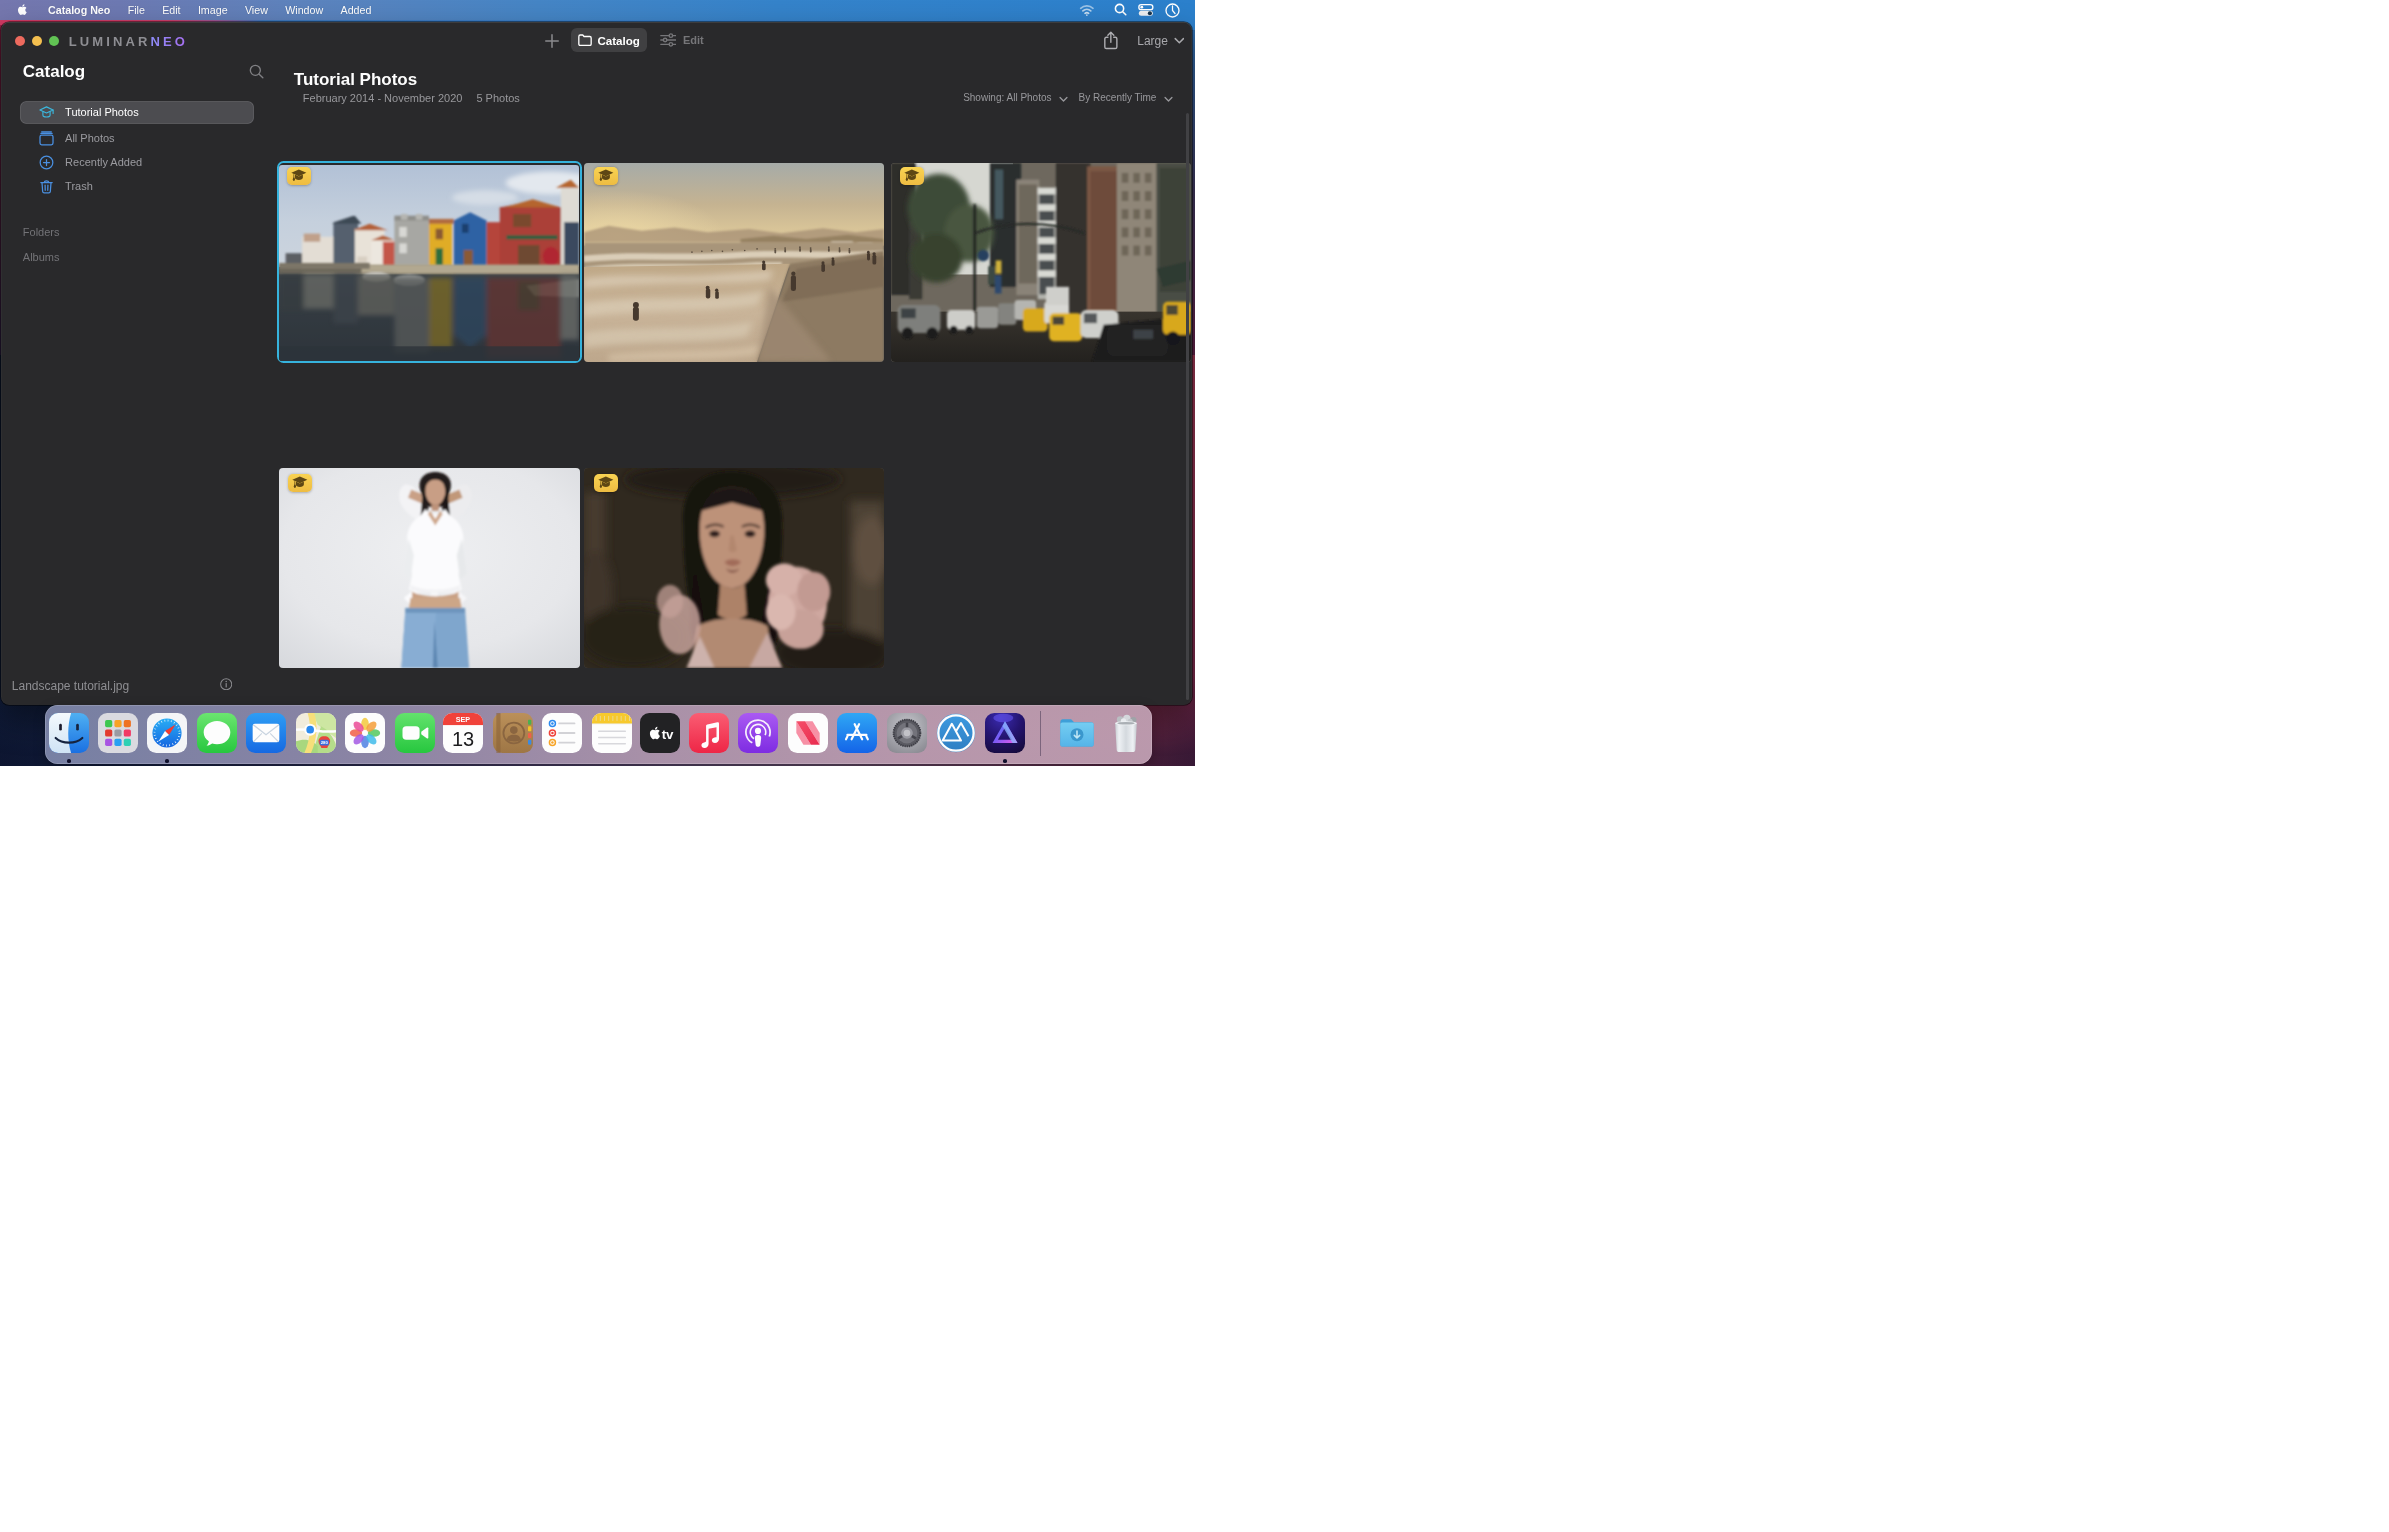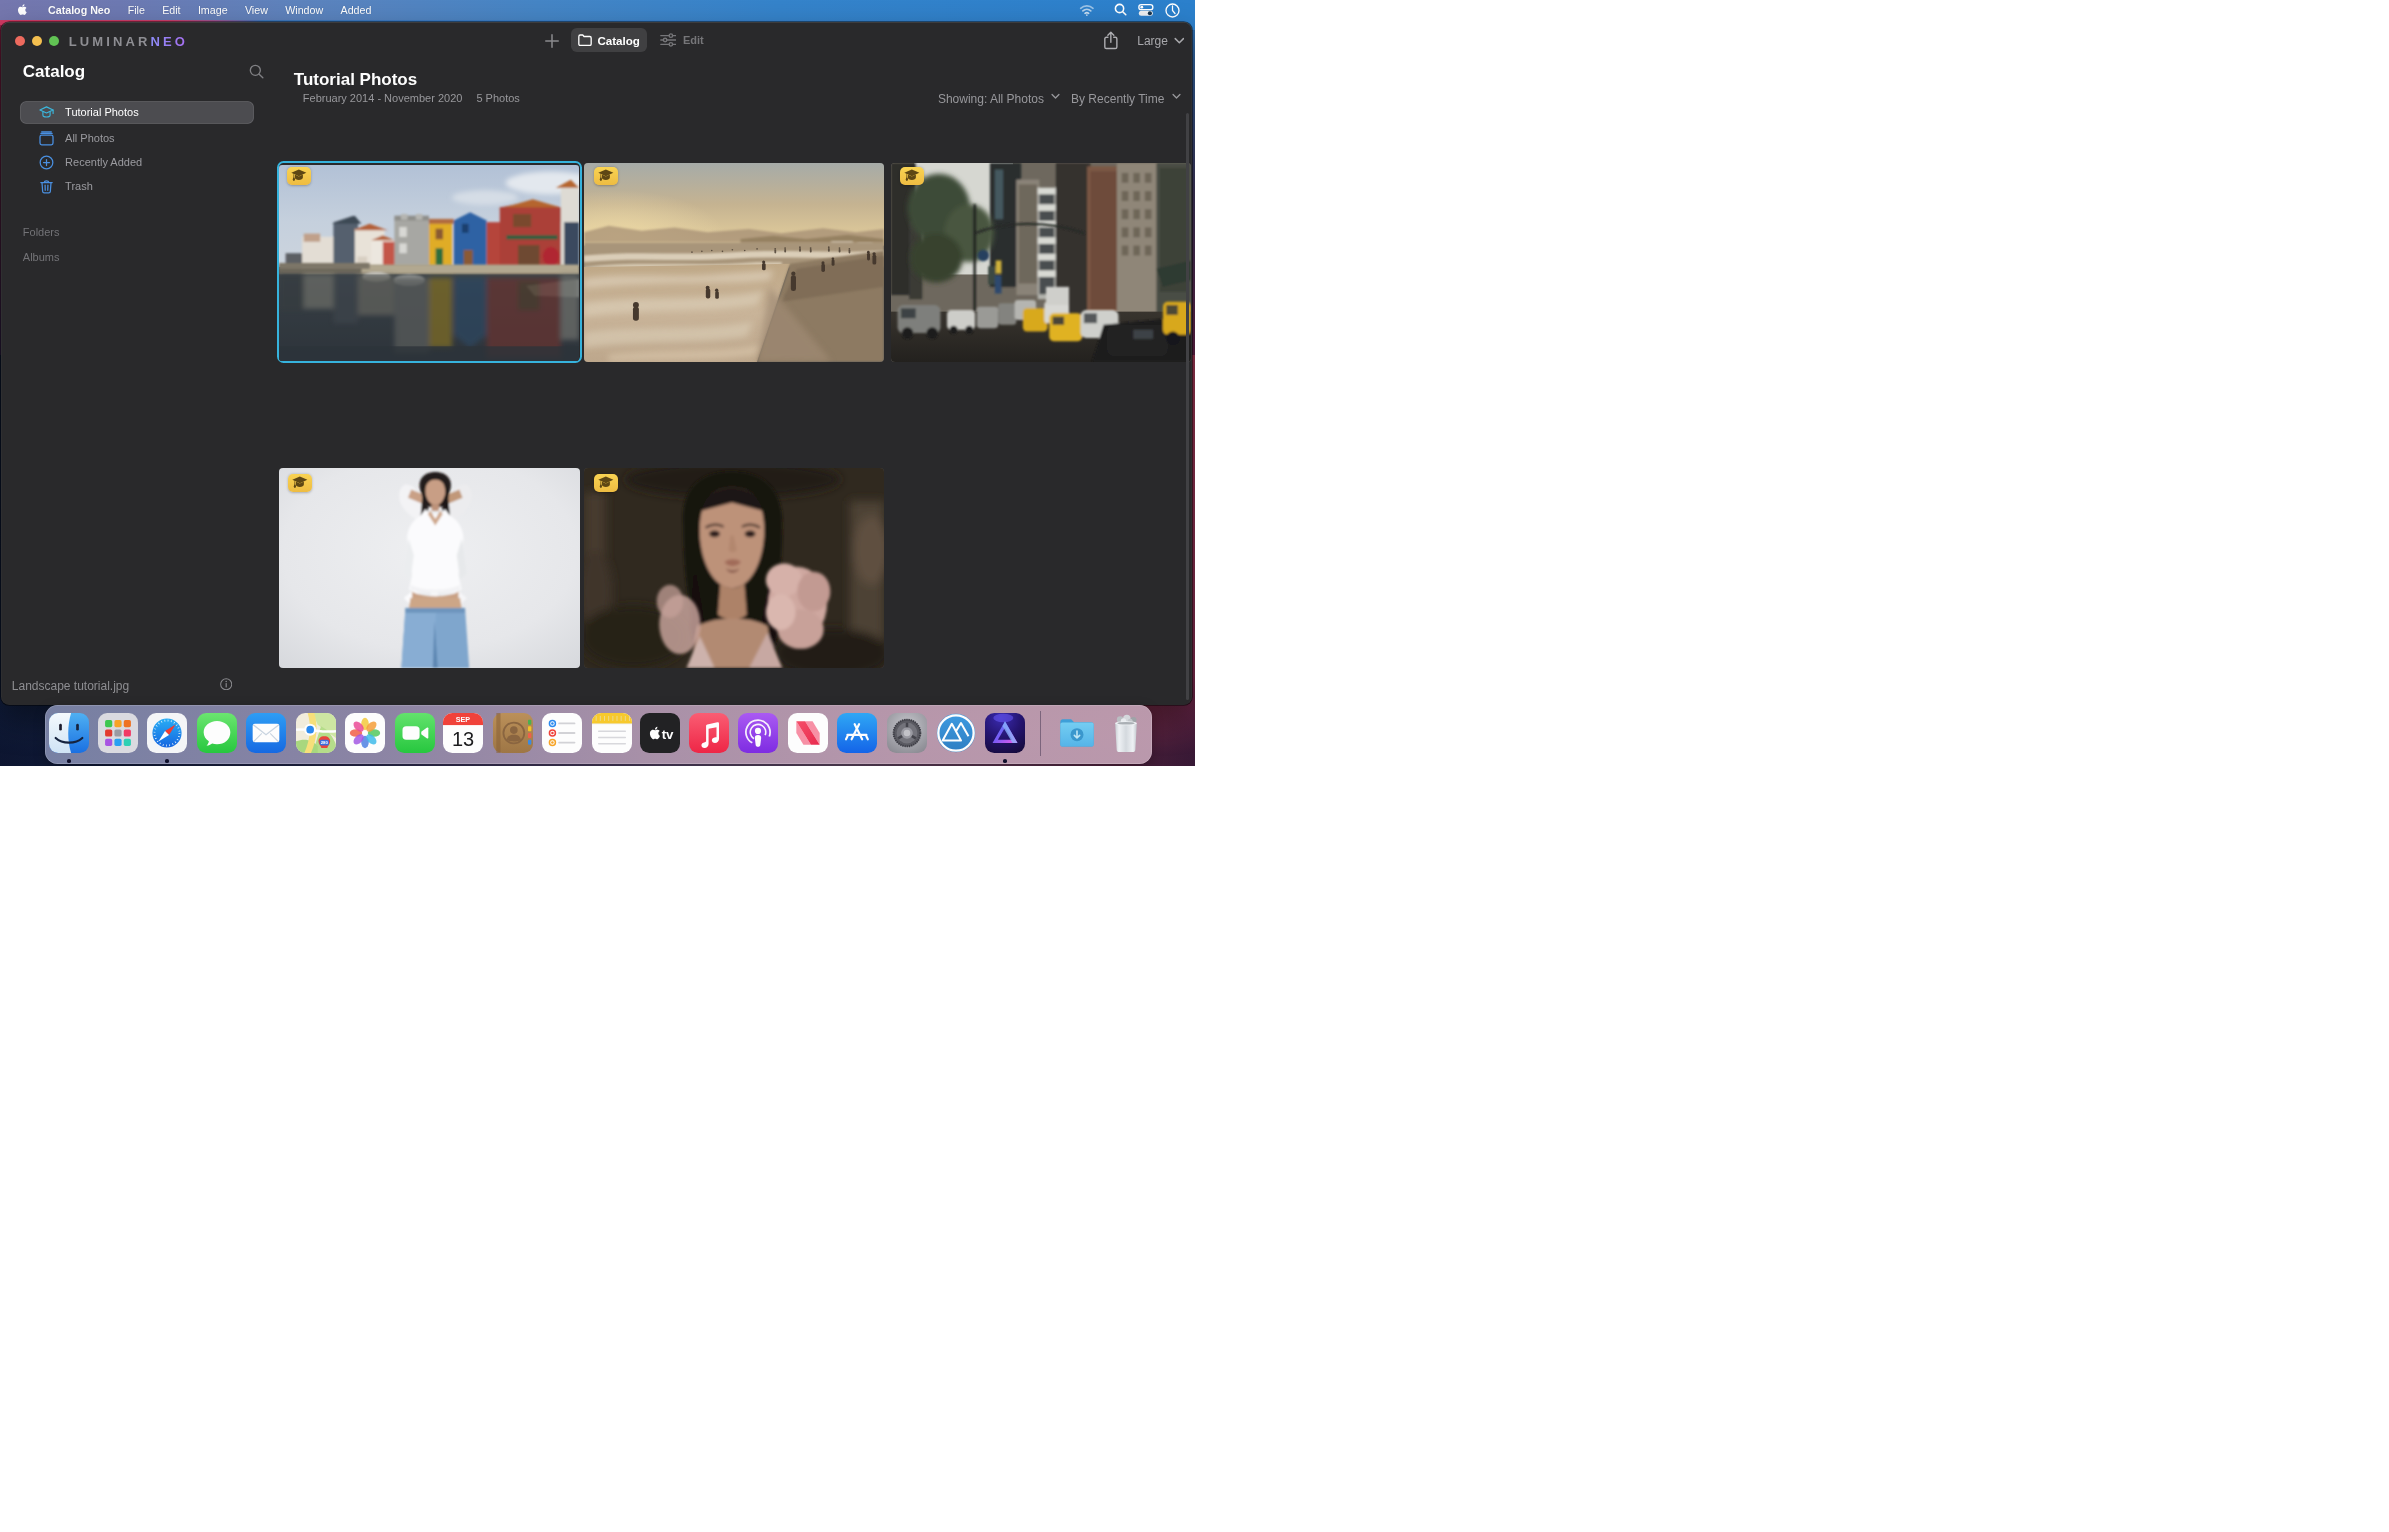--- a/index.html
+++ b/index.html
@@ -61,21 +61,21 @@
 .sbrow .sic { width:15px; height:15px; margin-left:18px; }
 .sbrow .slab { margin-left:10.7px; font-size:11px; color:#9b9ba0; }
 #row-tut { top:80px; height:21.5px; background:#4c4c50; box-shadow:0 0 0 0.8px #68686c; }
 #row-tut .slab { color:#fff; }
 .sb-sec { position:absolute; left:22px; font-size:11px; color:#737377; }
 
 
 #c-title { position:absolute; left:293px; top:48px; font-size:17px; font-weight:bold; color:#fdfdfd; }
 #c-sub { position:absolute; left:302px; top:70px; font-size:11px; color:#98989c; }
 #c-sub .n { margin-left:14px; }
-#c-right { position:absolute; right:11px; top:70px; font-size:12px; color:#98989c; display:flex; align-items:flex-start; }
+#c-right { position:absolute; right:19px; top:70px; font-size:10px; color:#98989c; display:flex; align-items:flex-end; }
 #c-right .chev { margin:1.7px 0 0 7.4px; }
 #c-right .grp2 { margin-left:10.7px; }
 
 
 .ph { position:absolute; border-radius:4.1px; overflow:hidden; background:#555; }
 .ph svg { display:block; width:100%; height:100%; }
 #ph1 { left:278px; top:143px; width:300px; height:196px; border-radius:3.3px; }
 #sel1 { position:absolute; left:276px; top:139px; width:305px; height:202px; border:2.1px solid #36b3dd; border-radius:6.6px; }
 #ph2 { left:583px; top:141px; width:300px; height:199px; }
 #ph3 { left:890px; top:141px; width:300px; height:199px; }

